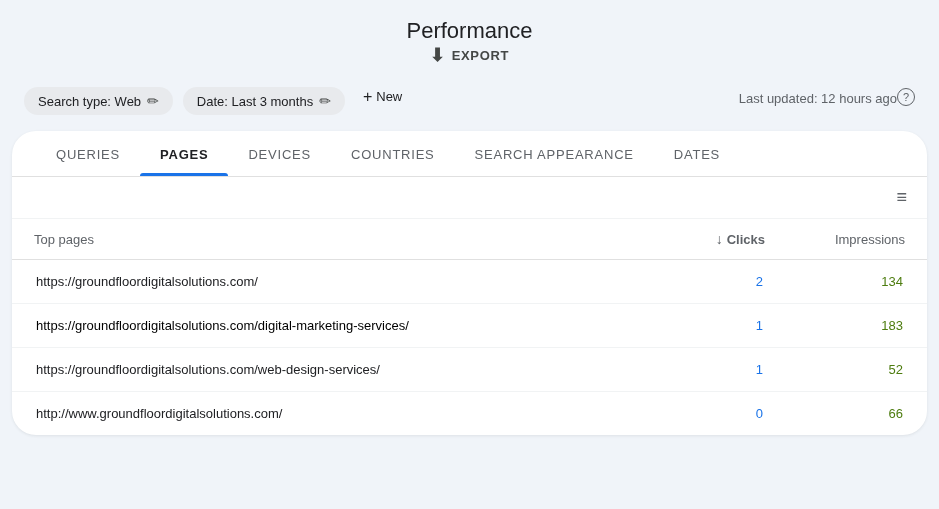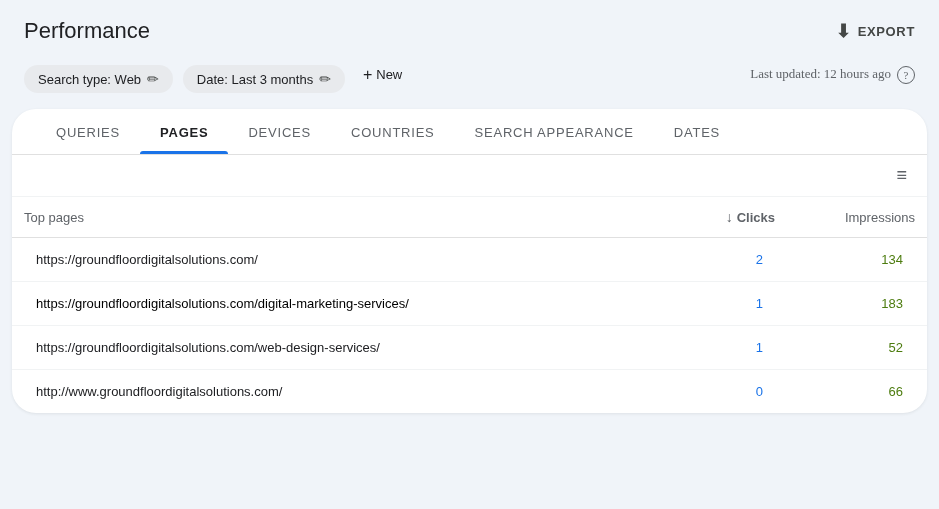--- a/index.html
+++ b/index.html
@@ -10,20 +10,21 @@
       min-height: 509px;
       color: #202124;
       font-size: 14px;
     }
     .header {
       display: flex;
       align-items: center;
       justify-content: space-between;
       padding: 18px 24px 12px 24px;
       background: #f0f4f9;
+      flex-direction: column;
     }
     .header-title {
       font-size: 22px;
       font-weight: 500;
       color: #202124;
     }
     .export-btn {
       display: flex;
       align-items: center;
       gap: 6px;
@@ -77,25 +78,23 @@
       cursor: pointer;
       padding: 6px 8px;
     }
     .new-btn .plus-icon {
       font-size: 16px;
       color: #202124;
     }
     .last-updated {
       margin-left: auto;
       display: flex;
-      align-items: flex-start;
-      gap: 6px;
-      font-size: 13px;
-      color: #5f6368;
-      font-family: Liberation Serif, serif;
+      align-items: flex-end;
+      font-size: 13px;
+      color: #5f6368;
     }
     .help-icon {
       display: inline-flex;
       align-items: center;
       justify-content: center;
       width: 18px;
       height: 18px;
       border: 1.5px solid #5f6368;
       border-radius: 50%;
       font-size: 11px;
@@ -147,21 +146,21 @@
       border-bottom: 1px solid #f1f3f4;
     }
     .filter-list-icon {
       font-size: 18px;
       color: #5f6368;
       cursor: pointer;
     }
     .table-header {
       display: flex;
       align-items: center;
-      padding: 12px 12px;
+      padding: 12px 22px;
       border-bottom: 1px solid #e0e0e0;
       color: #5f6368;
       font-size: 13px;
     }
     .col-page {
       flex: 1;
       font-weight: 500;
       color: #5f6368;
     }
     .col-clicks {

